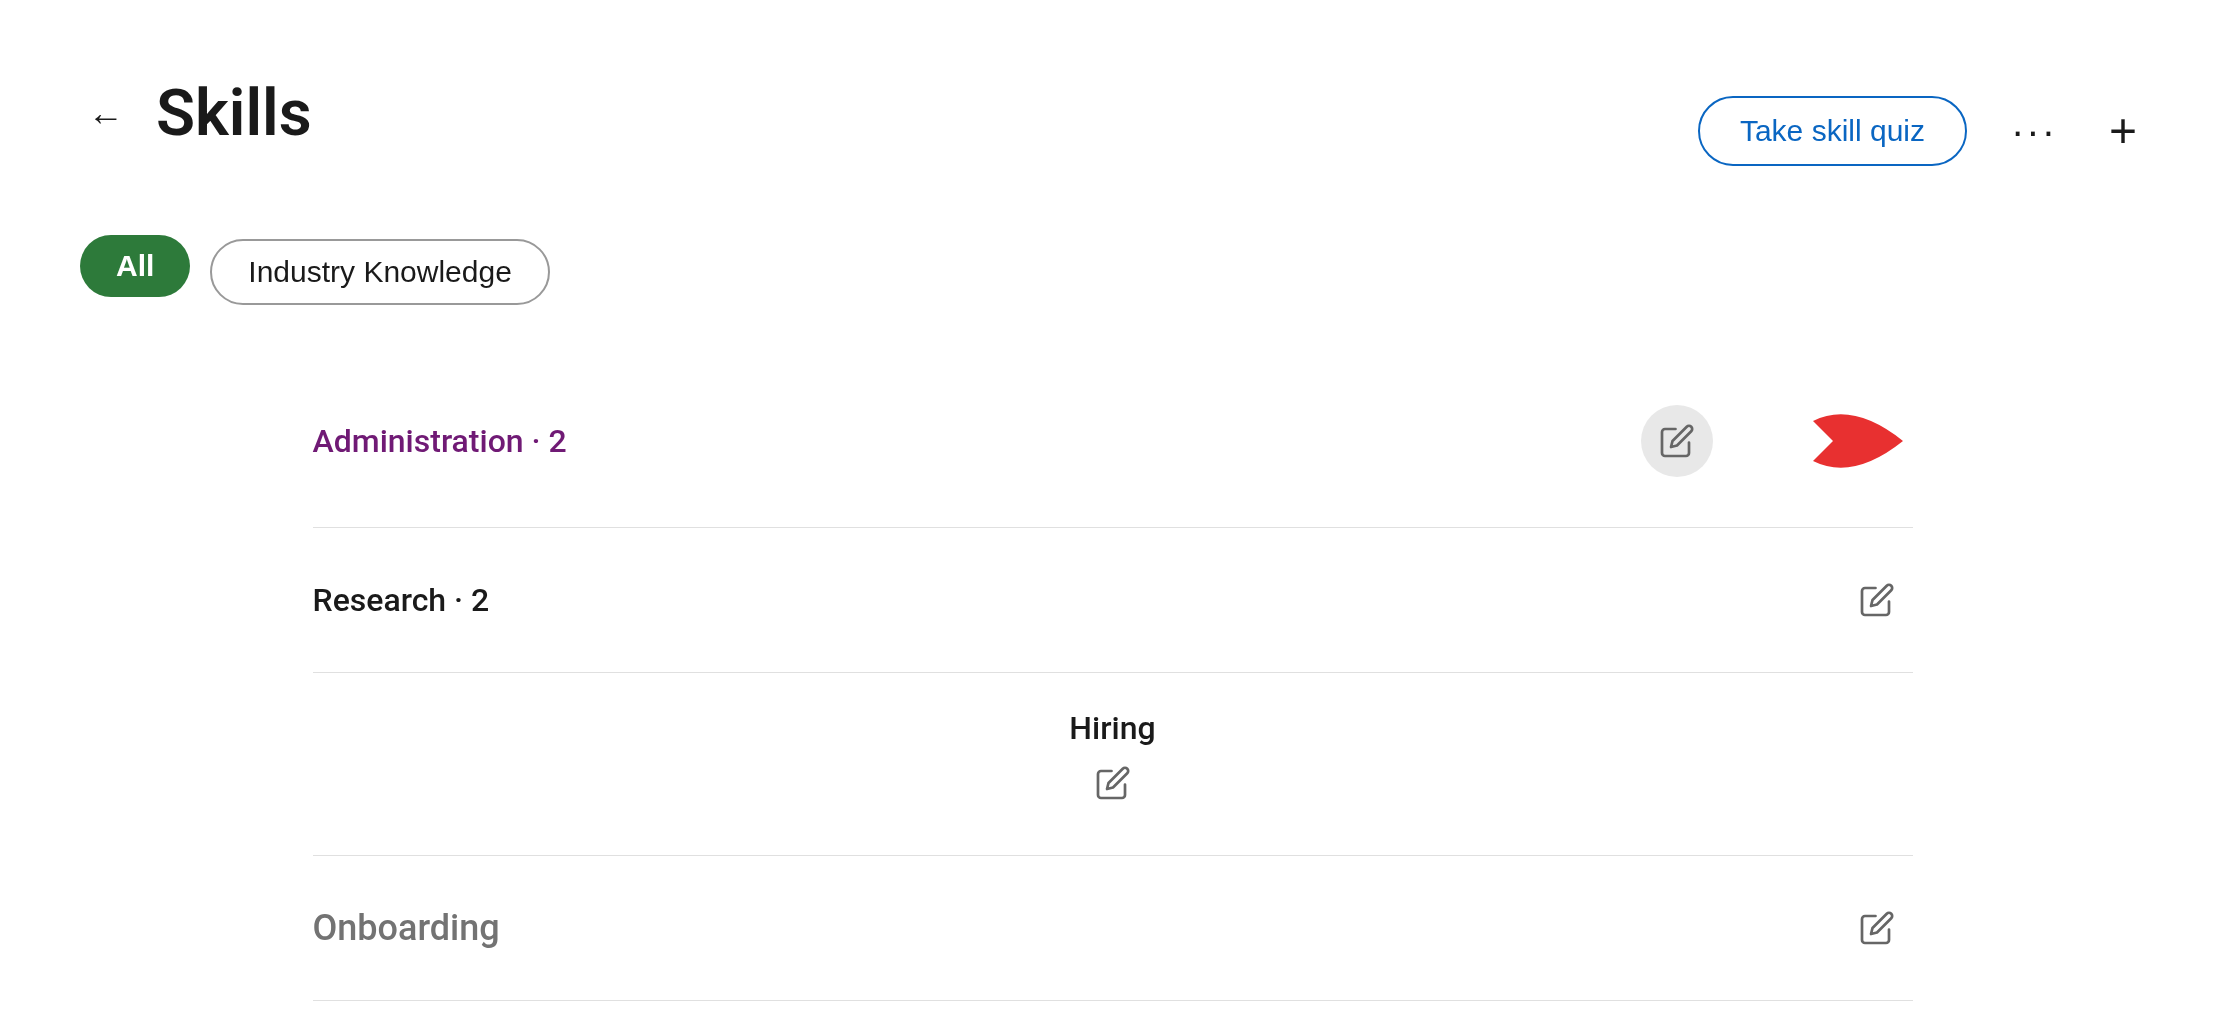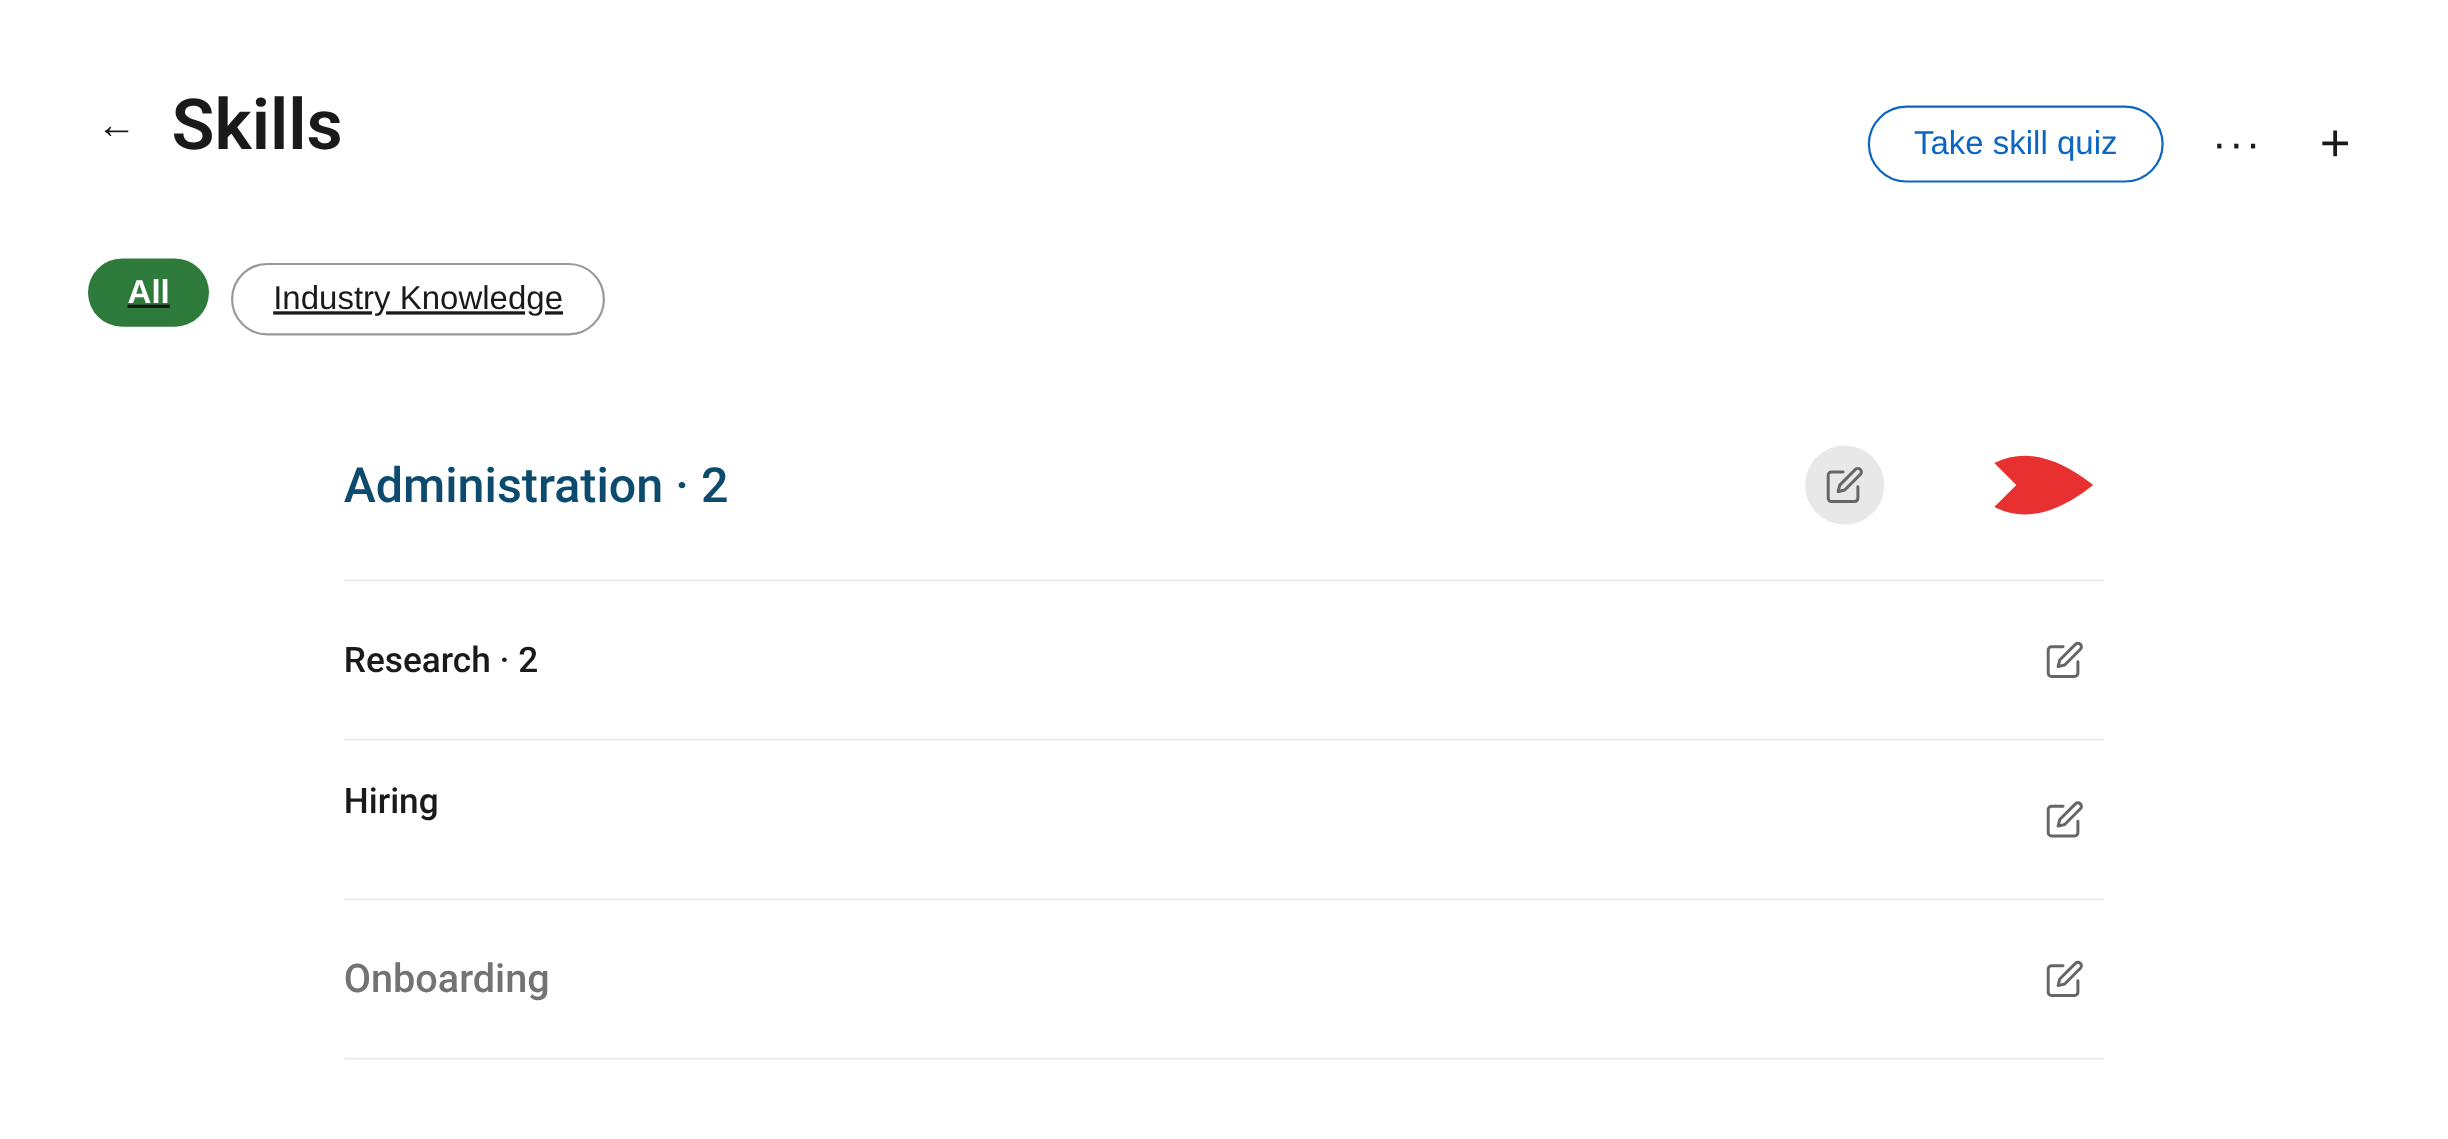--- a/index.html
+++ b/index.html
@@ -95,21 +95,20 @@
       padding: 8px;
       line-height: 1;
     }
 
     
     .filter-tabs {
       display: flex;
       align-items: center;
       gap: 20px;
       margin-bottom: 50px;
-      text-decoration: underline;
     }
 
     .tab-all {
       background: #2d7a3a;
       color: #ffffff;
       border-radius: 50px;
       padding: 14px 36px;
       font-size: 30px;
       font-weight: 600;
       cursor: pointer;
@@ -159,21 +158,21 @@
   </div>
 
   <div class="filter-tabs">
     <button class="tab-all">All</button>
     <button class="tab-industry">Industry Knowledge</button>
   </div>
 
   <div class="skills-list-container">
 
       <div style="display: flex; align-items: center; justify-content: space-between; padding: 36px 0px; border-bottom: 1px solid rgb(224, 224, 224); position: relative;">
-        <span style="font-size: 44px; font-weight: 500; color: #0c4a6e;">Administration · 2</span>
+        <span style="font-size: 32px; font-weight: 500; color: #701a75;">Administration · 2</span>
         <div style="display: flex; align-items: center; gap: 0px;">
           <button style="display: flex; align-items: center; justify-content: center; width: 72px; height: 72px; border-radius: 50%; background: rgb(232, 232, 232); border: none; cursor: pointer;">
             <svg width="36" height="36" viewBox="0 0 24 24" fill="none" stroke="#666" stroke-width="1.8" stroke-linecap="round" stroke-linejoin="round">
               <path d="M11 4H4a2 2 0 0 0-2 2v14a2 2 0 0 0 2 2h14a2 2 0 0 0 2-2v-7"></path>
               <path d="M18.5 2.5a2.121 2.121 0 0 1 3 3L12 15l-4 1 1-4 9.5-9.5z"></path>
             </svg>
           </button>
           <div style="display: flex; align-items: center; margin-left: 20px;">
             <svg width="180" height="100" viewBox="0 0 180 100">
               <path d="M170,50 Q120,10 80,30 L100,50 L80,70 Q120,90 170,50 Z" fill="#e83030"></path>
@@ -185,21 +184,21 @@
         <span style="font-size: 32px; font-weight: 500; color: rgb(26, 26, 26);">Research · 2</span>
         <div style="display: flex; align-items: center; gap: 0px;">
           <button style="display: flex; align-items: center; justify-content: center; width: 72px; height: 72px; border-radius: 50%; background: transparent; border: none; cursor: pointer;">
             <svg width="36" height="36" viewBox="0 0 24 24" fill="none" stroke="#666" stroke-width="1.8" stroke-linecap="round" stroke-linejoin="round">
               <path d="M11 4H4a2 2 0 0 0-2 2v14a2 2 0 0 0 2 2h14a2 2 0 0 0 2-2v-7"></path>
               <path d="M18.5 2.5a2.121 2.121 0 0 1 3 3L12 15l-4 1 1-4 9.5-9.5z"></path>
             </svg>
           </button>
         </div>
       </div>
-      <div style="display: flex; justify-content: space-between; padding: 36px 0px; border-bottom: 1px solid rgb(224, 224, 224); position: relative;">
+      <div style="display: flex; align-items: center; justify-content: space-between; padding: 36px 0px; border-bottom: 1px solid rgb(224, 224, 224); position: relative; flex-direction: column;">
         <span style="font-size: 32px; font-weight: 500; color: rgb(26, 26, 26);">Hiring</span>
         <div style="display: flex; align-items: center; gap: 0px;">
           <button style="display: flex; align-items: center; justify-content: center; width: 72px; height: 72px; border-radius: 50%; background: transparent; border: none; cursor: pointer;">
             <svg width="36" height="36" viewBox="0 0 24 24" fill="none" stroke="#666" stroke-width="1.8" stroke-linecap="round" stroke-linejoin="round">
               <path d="M11 4H4a2 2 0 0 0-2 2v14a2 2 0 0 0 2 2h14a2 2 0 0 0 2-2v-7"></path>
               <path d="M18.5 2.5a2.121 2.121 0 0 1 3 3L12 15l-4 1 1-4 9.5-9.5z"></path>
             </svg>
           </button>
         </div>
       </div>

